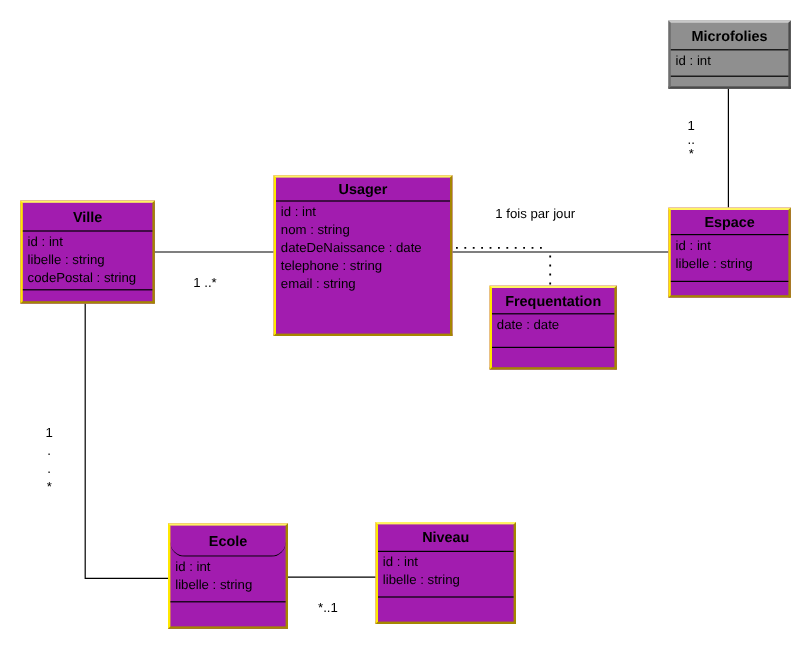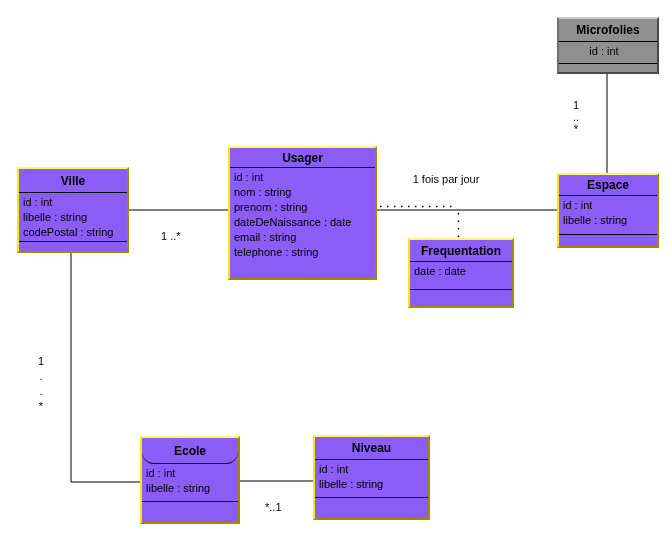--- a/index.html
+++ b/index.html
@@ -3,21 +3,21 @@
 <meta charset="utf-8">
 <style>
   html,body{margin:0;padding:0;background:#fff;}
   #canvas{
     position:relative;width:672px;height:545px;background:#ffffff;overflow:hidden;
     font-family:"Liberation Sans", sans-serif;color:#000;
   }
   svg.edges{position:absolute;left:0;top:0;width:672px;height:545px;}
   .uml-class{
     position:absolute;box-sizing:border-box;display:flex;flex-direction:column;
-    background:#8b5cf6;
+    background:#a21caf;
     border-top:2px solid #FFF463;
     border-left:2px solid #FFE800;
     border-right:2px solid #A58700;
     border-bottom:2px solid #A58700;
   }
   .uml-class.gray{
     background:#8F8F8F;
     border-top-color:#C9C9C9;
     border-left-color:#6E6E6E;
     border-right-color:#4A4A4A;
@@ -48,21 +48,21 @@
   <svg class="edges">
     <line x1="126" y1="210" x2="228" y2="210" stroke="#000" stroke-width="1"></line>
     <line x1="377" y1="210" x2="557" y2="210" stroke="#000" stroke-width="1"></line>
     <line x1="380" y1="206.5" x2="455" y2="206.5" stroke="#000" stroke-width="1.5" stroke-dasharray="1.5 5.5"></line>
     <line x1="458.5" y1="213" x2="458.5" y2="237" stroke="#000" stroke-width="1.5" stroke-dasharray="1.5 6"></line>
     <line x1="607" y1="73" x2="607" y2="173" stroke="#000" stroke-width="1"></line>
     <polyline points="71,253 71,482 140,482" fill="none" stroke="#000" stroke-width="1"></polyline>
     <line x1="240" y1="481" x2="313" y2="481" stroke="#000" stroke-width="1"></line>
   </svg>
 
-  <div class="uml-class gray" style="left:557px;top:17px;width:102px;height:57px;text-align:center;">
+  <div class="uml-class gray" style="left:557px;top:17px;width:102px;height:57px;">
     <div class="uml-title" style="height:22px;">Microfolies</div>
     <div class="uml-attrs">
       <div class="attr">id : int</div>
     </div>
     <div class="uml-empty" style="height:8px;"></div>
   </div>
 
   <div class="uml-class" style="left:557px;top:173px;width:102px;height:75px;">
     <div class="uml-title" style="height:20px;">Espace</div>
     <div class="uml-attrs">
@@ -70,24 +70,23 @@
       <div class="attr">libelle : string</div>
     </div>
     <div class="uml-empty" style="height:11px;"></div>
   </div>
 
   <div class="uml-class no-empty" style="left:228px;top:146px;width:149px;height:134px;">
     <div class="uml-title" style="height:19px;">Usager</div>
     <div class="uml-attrs">
       <div class="attr">id : int</div>
       <div class="attr">nom : string</div>
-      <div class="attr">prenom : string</div>
       <div class="attr">dateDeNaissance : date</div>
+      <div class="attr">telephone : string</div>
       <div class="attr">email : string</div>
-      <div class="attr">telephone : string</div>
     </div>
   </div>
 
   <div class="uml-class" style="left:17px;top:167px;width:112px;height:86px;">
     <div class="uml-title" style="height:23px;">Ville</div>
     <div class="uml-attrs">
       <div class="attr">id : int</div>
       <div class="attr">libelle : string</div>
       <div class="attr">codePostal : string</div>
     </div>

